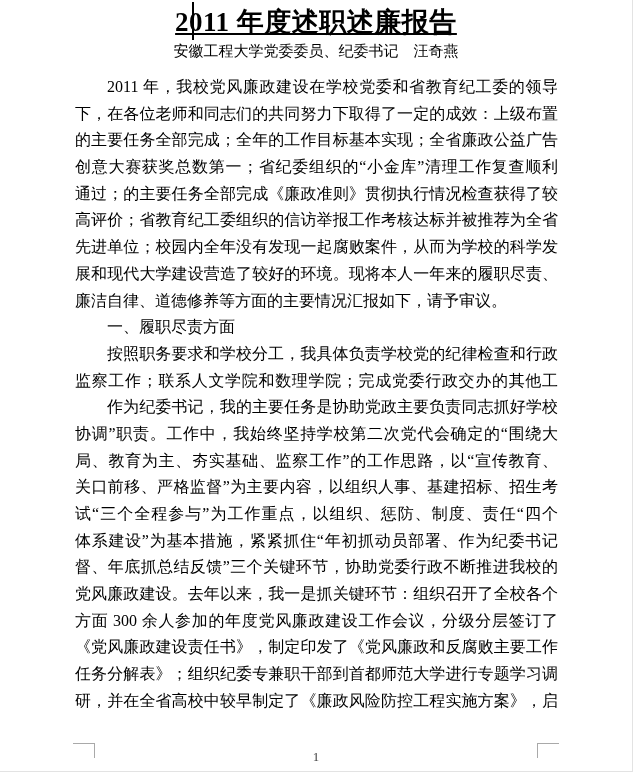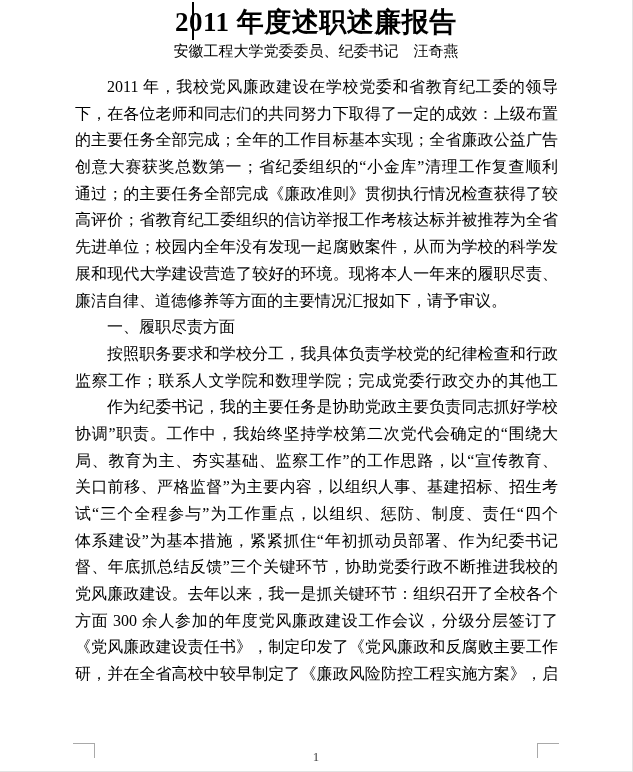--- a/index.html
+++ b/index.html
@@ -23,20 +23,21 @@
     position: absolute;
     top: 3px;
     left: 0;
     width: 100%;
     text-align: center;
     font-size: 27px;
     line-height: 38px;
     font-weight: bold;
     letter-spacing: 0.5px;
     white-space: nowrap;
+    text-decoration: underline;
   }
   .text-cursor {
     position: absolute;
     left: 192px;
     top: 2px;
     width: 2px;
     height: 38px;
     background: #000000;
   }
   .byline {
@@ -123,20 +124,21 @@
       <div class="line indent just">作为纪委书记，我的主要任务是协助党政主要负责同志抓好学校</div>
       <div class="line just">协调”职责。工作中，我始终坚持学校第二次党代会确定的“围绕大</div>
       <div class="line just">局、教育为主、夯实基础、监察工作”的工作思路，以“宣传教育、</div>
       <div class="line just">关口前移、严格监督”为主要内容，以组织人事、基建招标、招生考</div>
       <div class="line just">试“三个全程参与”为工作重点，以组织、惩防、制度、责任“四个</div>
       <div class="line just">体系建设”为基本措施，紧紧抓住“年初抓动员部署、作为纪委书记</div>
       <div class="line just">督、年底抓总结反馈”三个关键环节，协助党委行政不断推进我校的</div>
       <div class="line just">党风廉政建设。去年以来，我一是抓关键环节：组织召开了全校各个</div>
       <div class="line just">方面 300 余人参加的年度党风廉政建设工作会议，分级分层签订了</div>
       <div class="line just">《党风廉政建设责任书》，制定印发了《党风廉政和反腐败主要工作</div>
+      <div class="line just">任务分解表》；组织纪委专兼职干部到首都师范大学进行专题学习调</div>
       <div class="line just">研，并在全省高校中较早制定了《廉政风险防控工程实施方案》，启</div>
     </div>
 
   <div class="margin-mark left"></div>
   <div class="margin-mark right"></div>
 
   <div class="page-number">1</div>
 
 </div>
 

